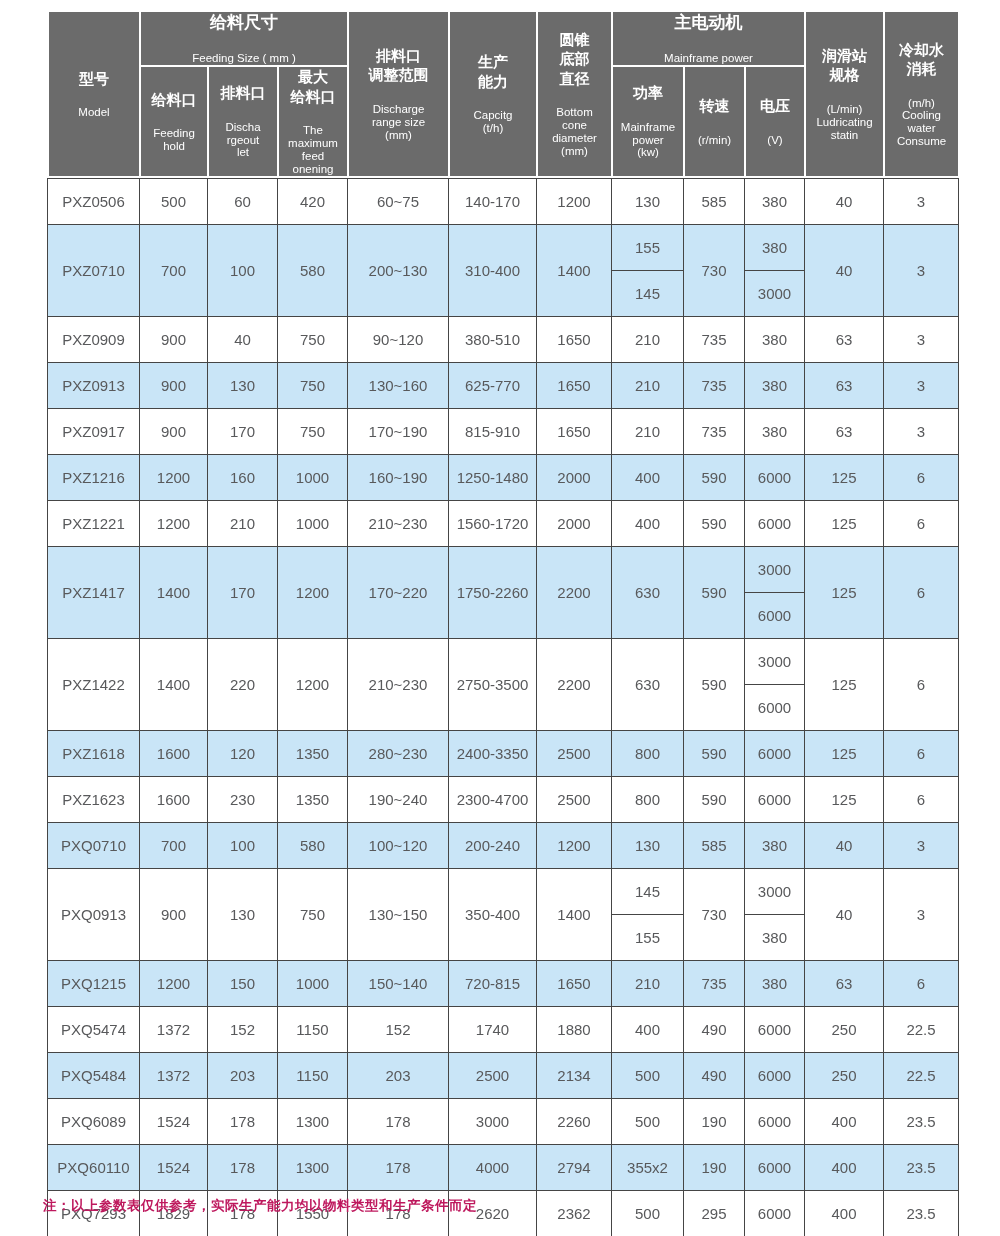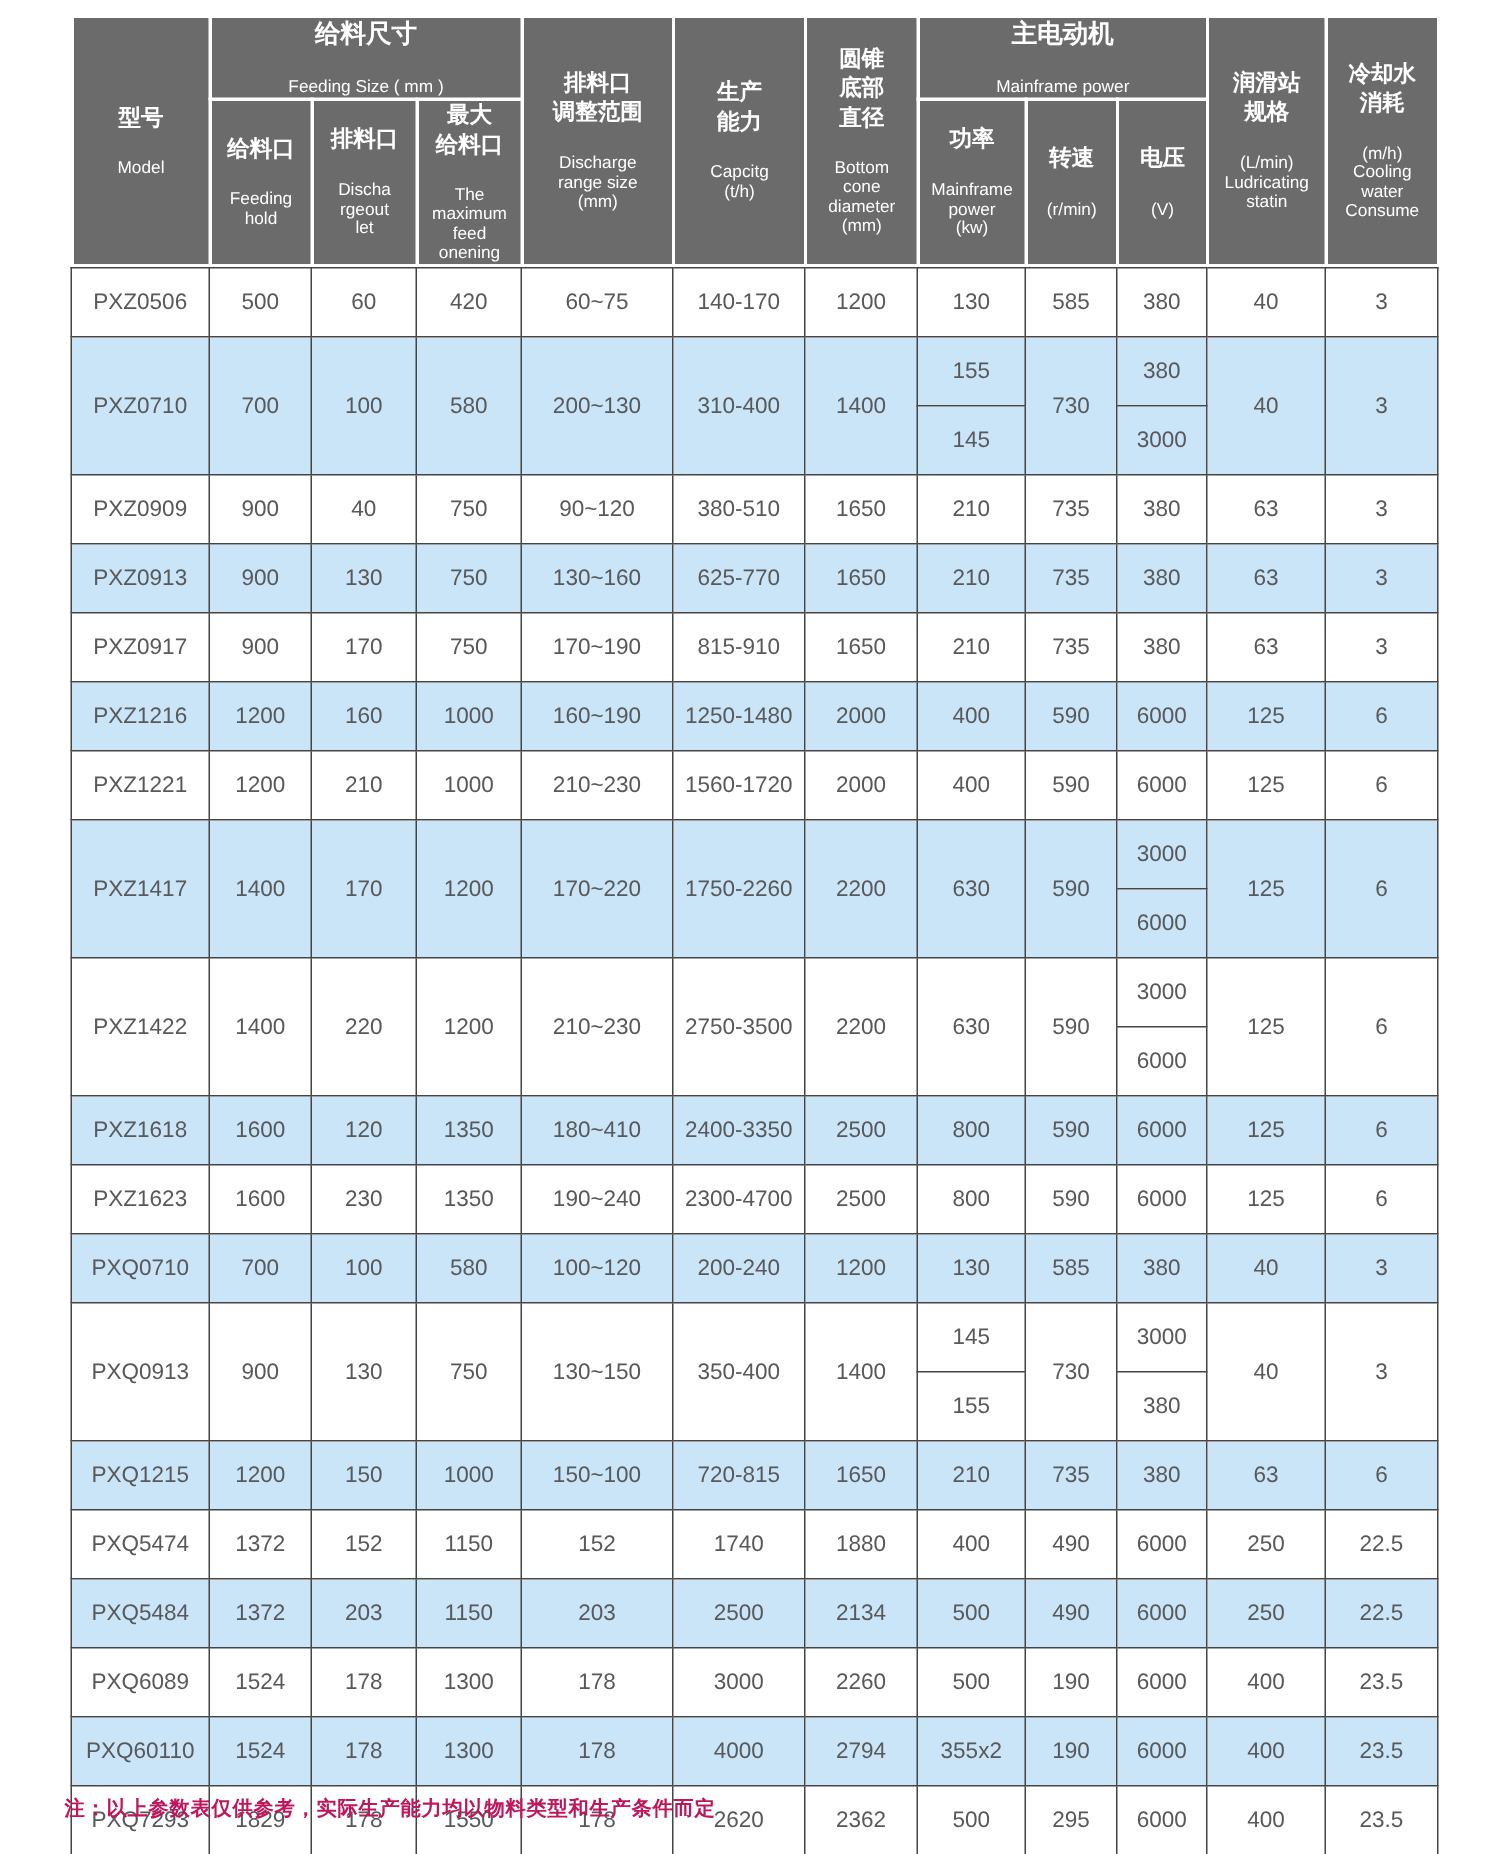--- a/index.html
+++ b/index.html
@@ -289,21 +289,21 @@
             <td rowspan="2">6</td>
           </tr>
           <tr class="plain">
             <td>6000</td>
           </tr>
           <tr class="blue">
             <td>PXZ1618</td>
             <td>1600</td>
             <td>120</td>
             <td>1350</td>
-            <td>180~410</td>
+            <td>280~230</td>
             <td>2400-3350</td>
             <td>2500</td>
             <td>800</td>
             <td>590</td>
             <td>6000</td>
             <td>125</td>
             <td>6</td>
           </tr>
           <tr class="plain">
             <td>PXZ1623</td>
@@ -349,21 +349,21 @@
           </tr>
           <tr class="plain">
             <td>155</td>
             <td>380</td>
           </tr>
           <tr class="blue">
             <td>PXQ1215</td>
             <td>1200</td>
             <td>150</td>
             <td>1000</td>
-            <td>150~100</td>
+            <td>150~140</td>
             <td>720-815</td>
             <td>1650</td>
             <td>210</td>
             <td>735</td>
             <td>380</td>
             <td>63</td>
             <td>6</td>
           </tr>
           <tr class="plain">
             <td>PXQ5474</td>

